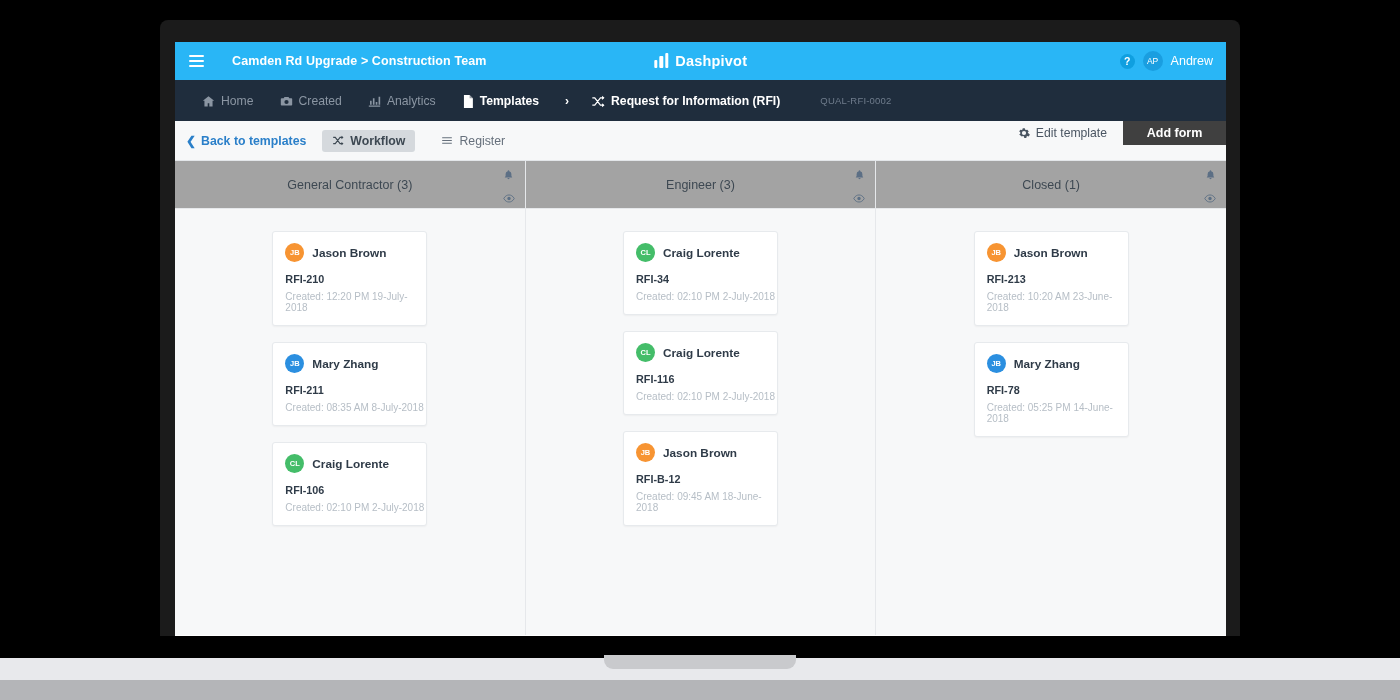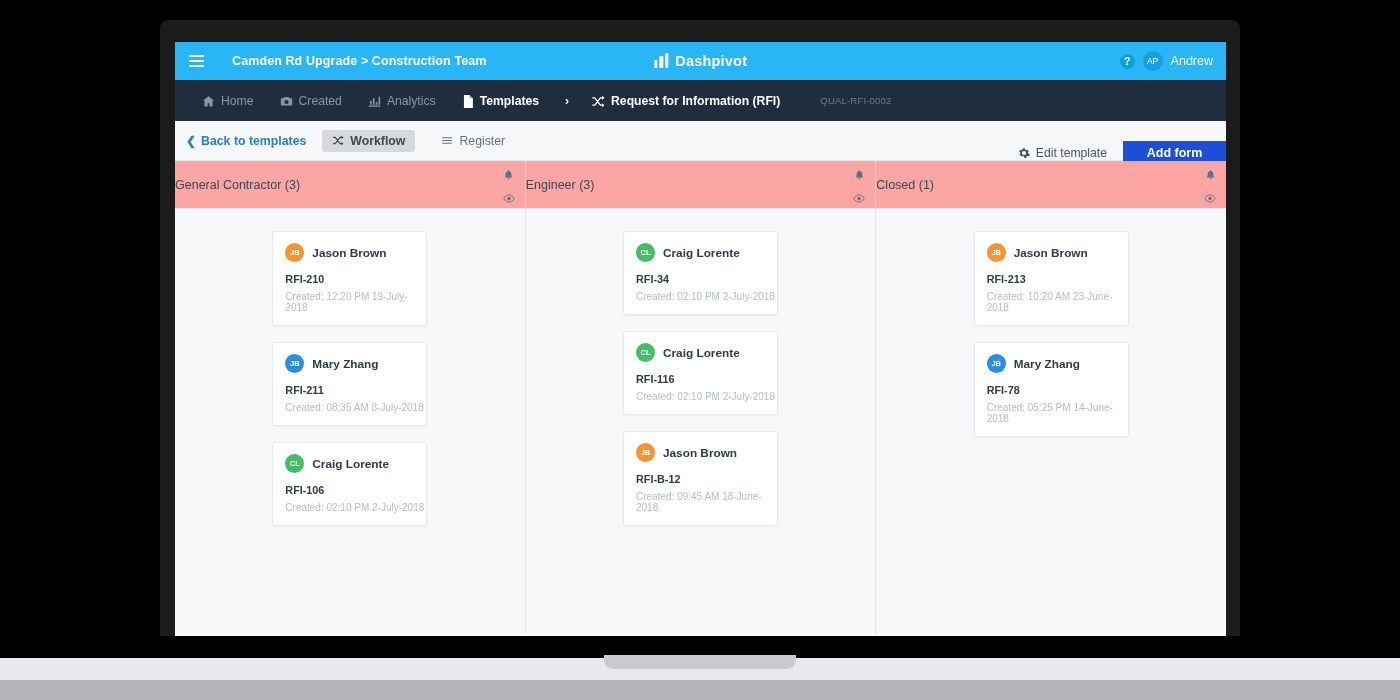--- a/index.html
+++ b/index.html
@@ -115,38 +115,38 @@
     display: flex; align-items: center; gap: 5px;
     margin-left: 11px; font-size: 12.3px; color: #2a7fc9; font-weight: bold; cursor: pointer;
   }
   .chev-left { font-size: 12px; line-height: 1; }
   .tab-btn {
     display: flex; align-items: center; gap: 6px;
     margin-left: 16px; padding: 4px 10px; border-radius: 3px;
     font-size: 12.3px; color: #66707c; cursor: pointer;
   }
   .tab-btn.active { background: #d5d9dd; color: #3d4852; font-weight: bold; }
-  .toolbar-right { position: absolute; right: 0; top: 0; height: 24px; display: flex; margin-top: 20px; }
+  .toolbar-right { position: absolute; right: 0; top: 0; height: 24px; display: flex; }
   .edit-template {
     display: flex; align-items: center; gap: 6px;
     padding: 0 16px; font-size: 12.2px; color: #4a5562; cursor: pointer;
   }
   .add-form {
-    width: 103px; background: #1d4ed8; color: #fff;
+    width: 103px; background: #404040; color: #fff;
     font-size: 12.5px; font-weight: bold;
     display: flex; align-items: center; justify-content: center; cursor: pointer;
   }
 
   
   .board { display: flex; height: 474px; background: #f7f8f9; }
   .column { flex: 1; position: relative; border-right: 1px solid #e6e8eb; }
   .column:last-child { border-right: none; }
   .col-header {
-    height: 48px; background: #fca5a5; border-bottom: 1px solid #e6e8eb;
-    display: flex; align-items: center; justify-content: flex-start; position: relative;
+    height: 48px; background: #a3a3a3; border-bottom: 1px solid #e6e8eb;
+    display: flex; align-items: center; justify-content: center; position: relative;
   }
   .col-title { font-size: 12.5px; color: #3d4852; }
   .col-icons {
     position: absolute; right: 10px; top: 6px;
     display: flex; flex-direction: column; align-items: center; gap: 4px;
   }
   .col-body { padding: 22px 0 0 0; }
   .card {
     width: 155px; margin: 0 auto 16px auto;
     background: #ffffff; border: 1px solid #e7eaed; border-radius: 3px;

